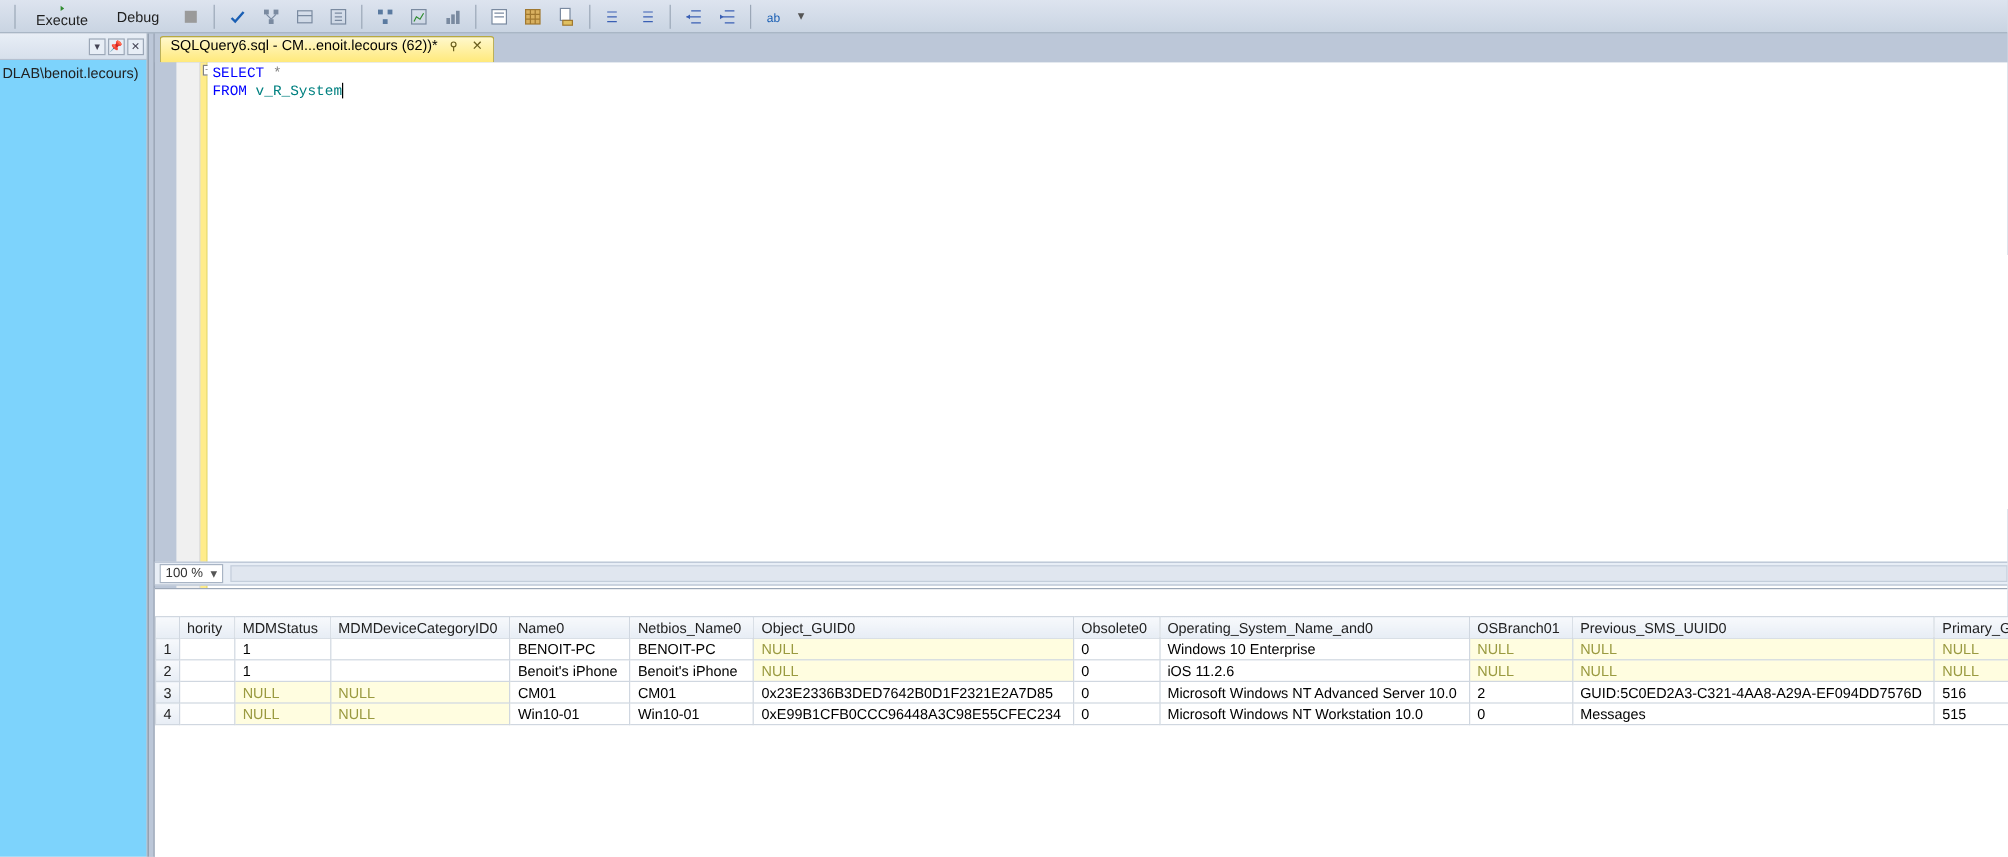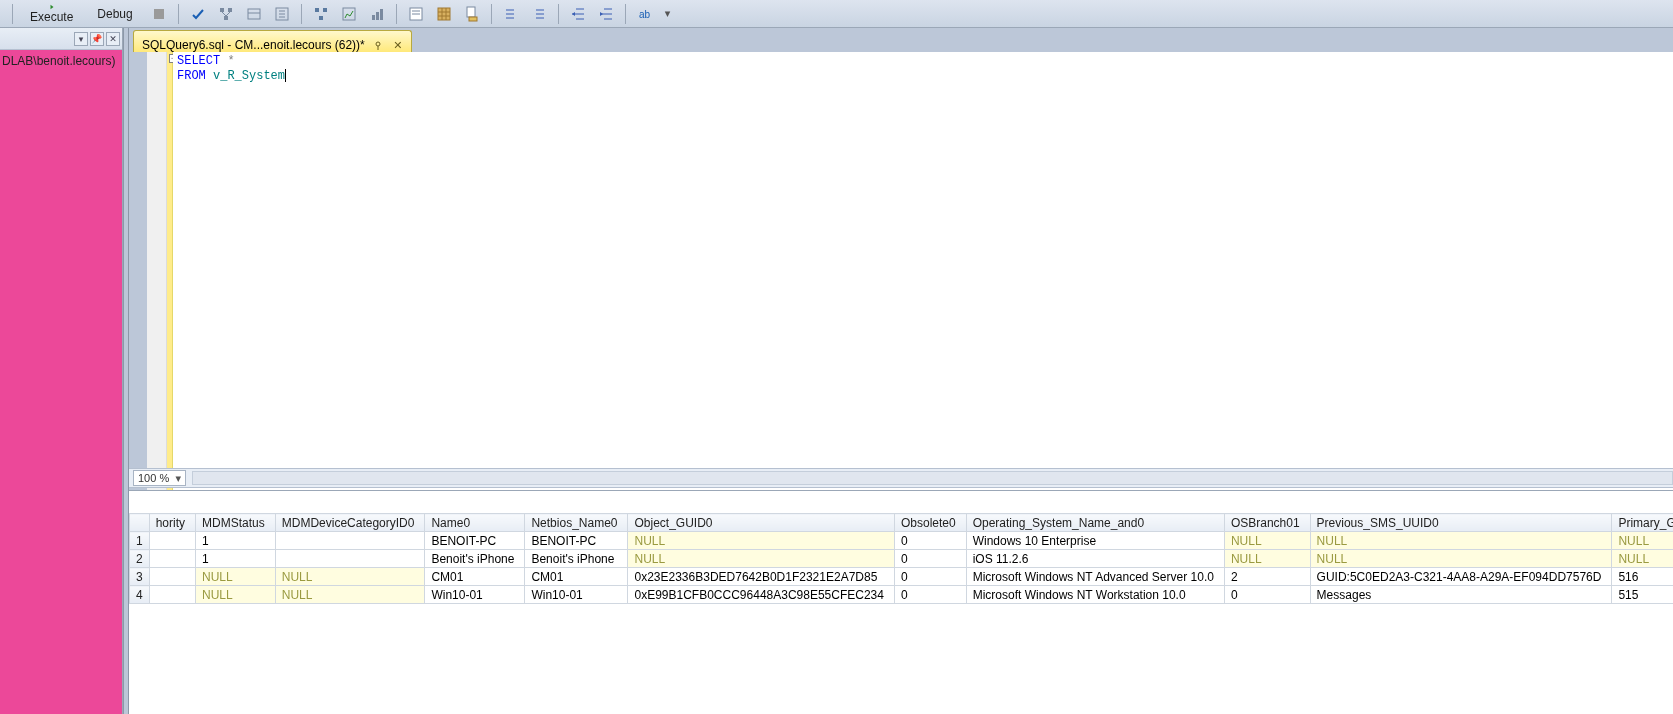--- a/index.html
+++ b/index.html
@@ -46,21 +46,21 @@
   }
   .left-panel-header {
     height:22px;
     background:linear-gradient(#e8eef6,#d7e0ec);
     border-bottom:1px solid #b5c0d0;
     display:flex; align-items:center; justify-content:flex-end;
     padding-right:2px; gap:2px;
   }
   .left-panel-body {
     position:absolute; left:0; right:0; top:22px; bottom:0;
-    background:#ec4899;
+    background:#7dd3fc;
     overflow:hidden;
     padding:4px 2px;
     font-size:12px;
     color:#222;
   }
   .splitter-v {
     position:absolute;
     left:123px; top:28px; width:6px; bottom:0;
     background:#bcc7d8;
     border-left:1px solid #8c98a8;
@@ -80,21 +80,21 @@
     display:flex;
     align-items:flex-end;
     padding-left:4px;
   }
   .doc-tab {
     height:22px;
     background:linear-gradient(#fff8cc,#ffe97a);
     border:1px solid #b8a93f;
     border-bottom:none;
     border-radius:3px 3px 0 0;
-    display:flex; align-items:flex-end;
+    display:flex; align-items:flex-start;
     padding:0 6px 0 8px;
     font-size:12px;
     gap:6px;
   }
   .doc-tab .pin, .doc-tab .close {
     width:14px; height:14px; display:flex; align-items:center; justify-content:center;
     color:#6b5f1f; font-size:11px;
   }
 
   .editor-wrap {

